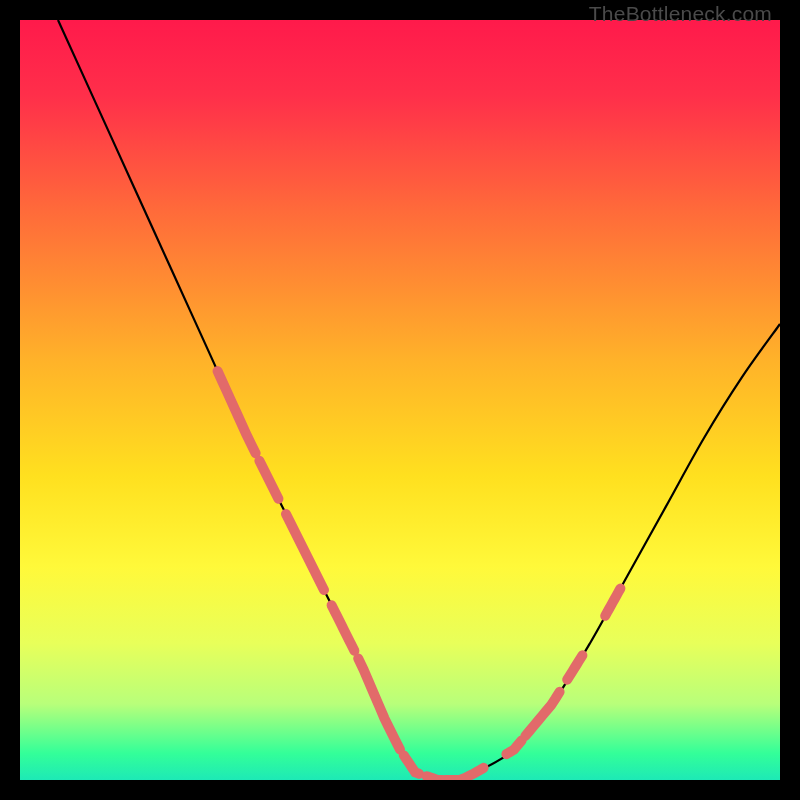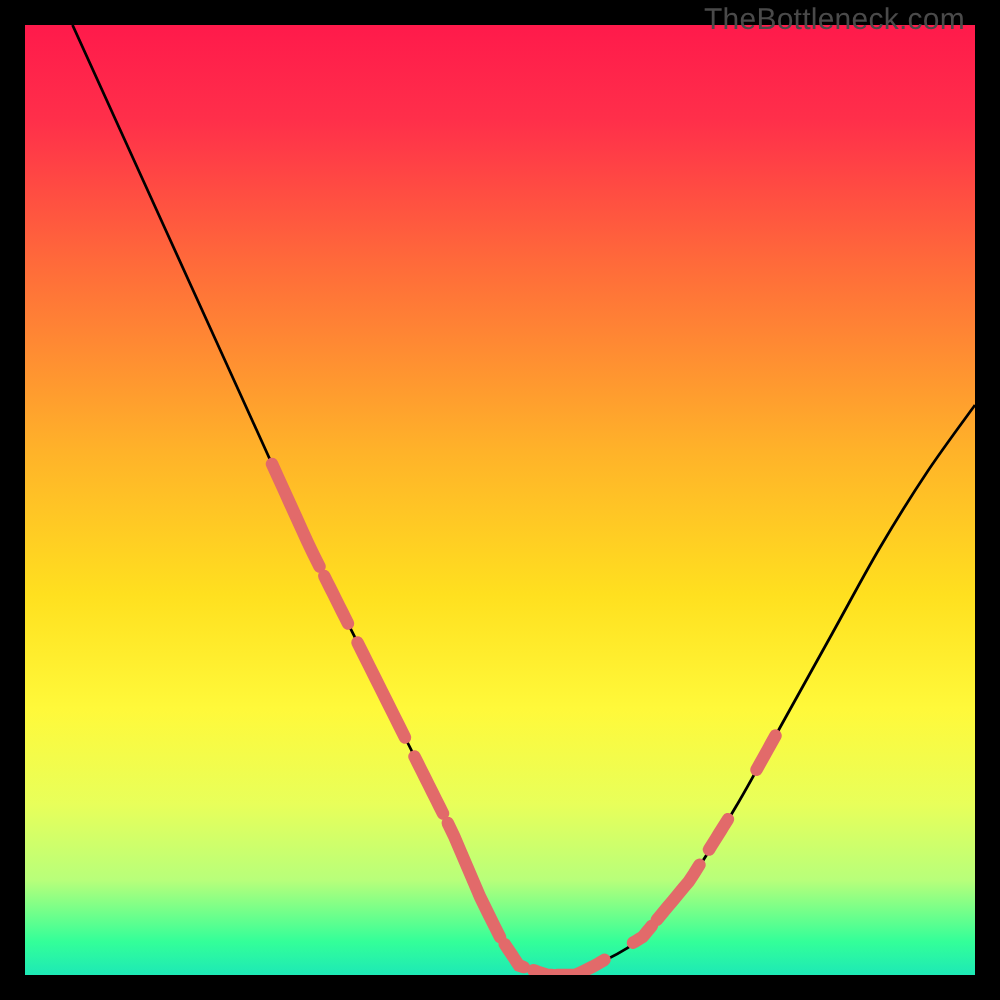--- a/index.html
+++ b/index.html
@@ -31,21 +31,21 @@
     left: 0;
     top: 0;
     width: 760px;
     height: 760px;
   }
   .watermark {
     position: absolute;
     top: 2px;
     right: 28px;
     color: #4a4a4a;
-    font-size: 24px;
+    font-size: 21px;
     font-weight: 500;
     letter-spacing: 0.2px;
     user-select: none;
   }
   svg {
     position: absolute;
     left: 0;
     top: 0;
   }
 </style>

